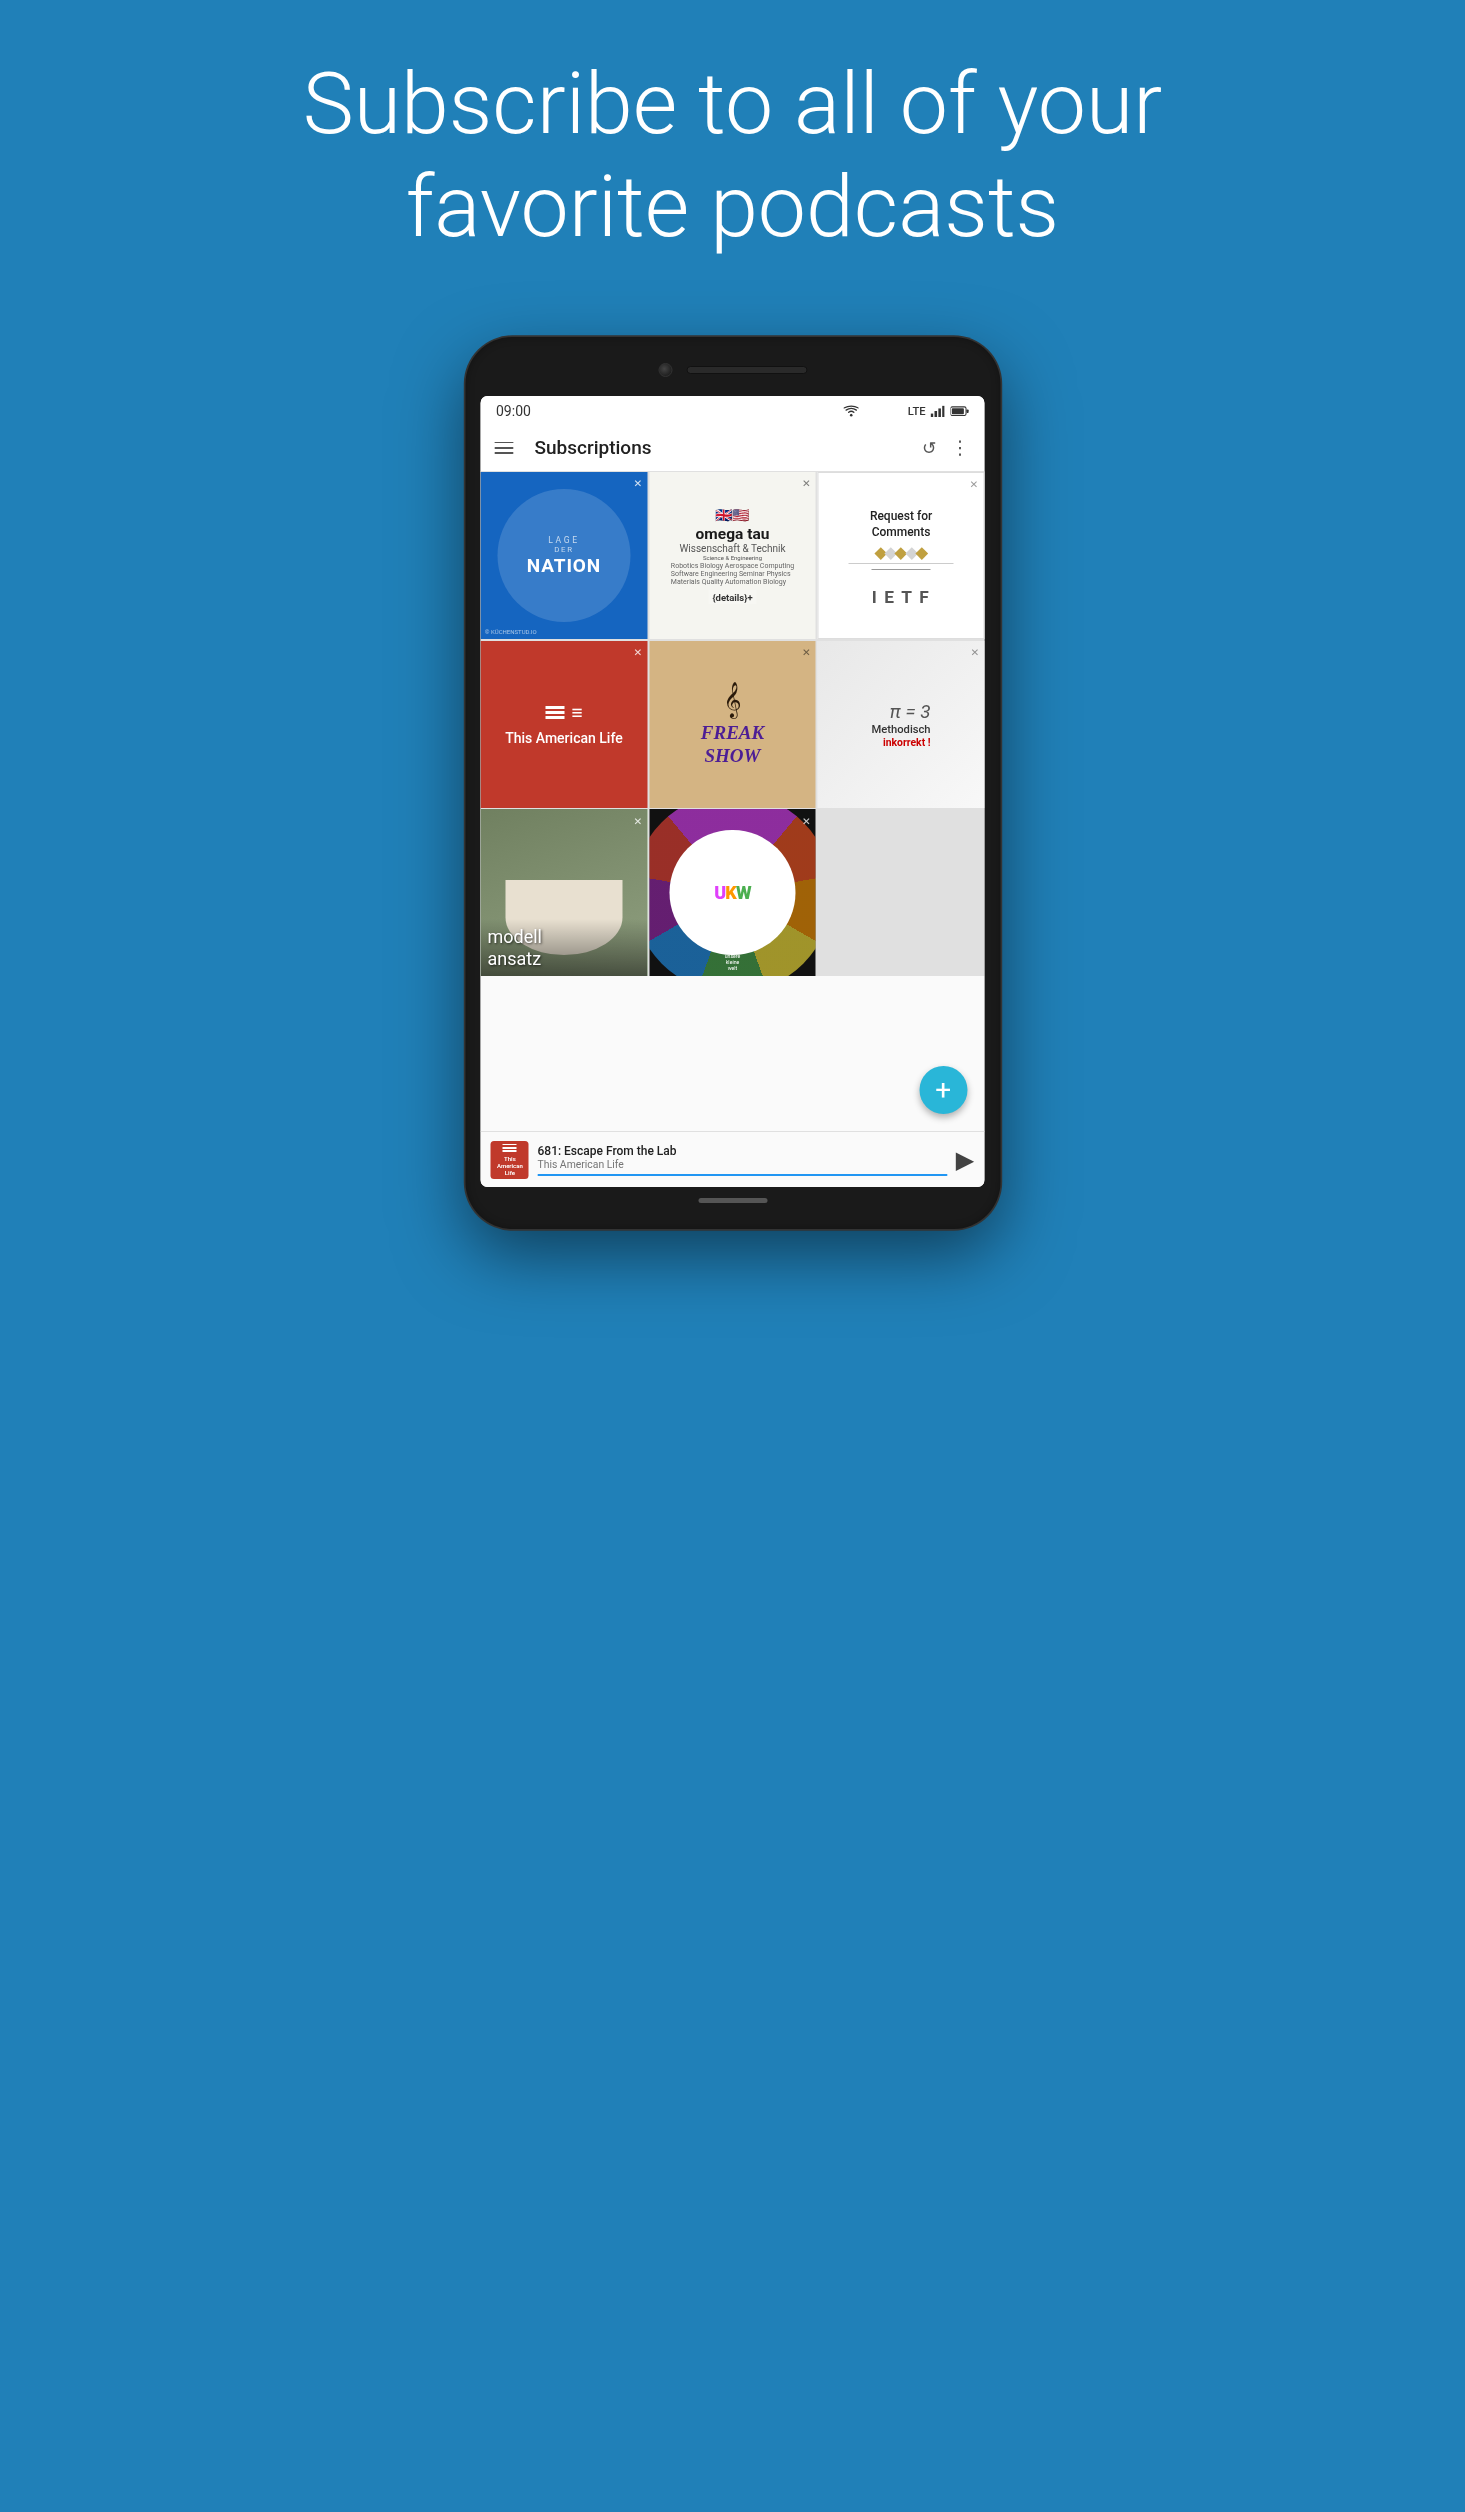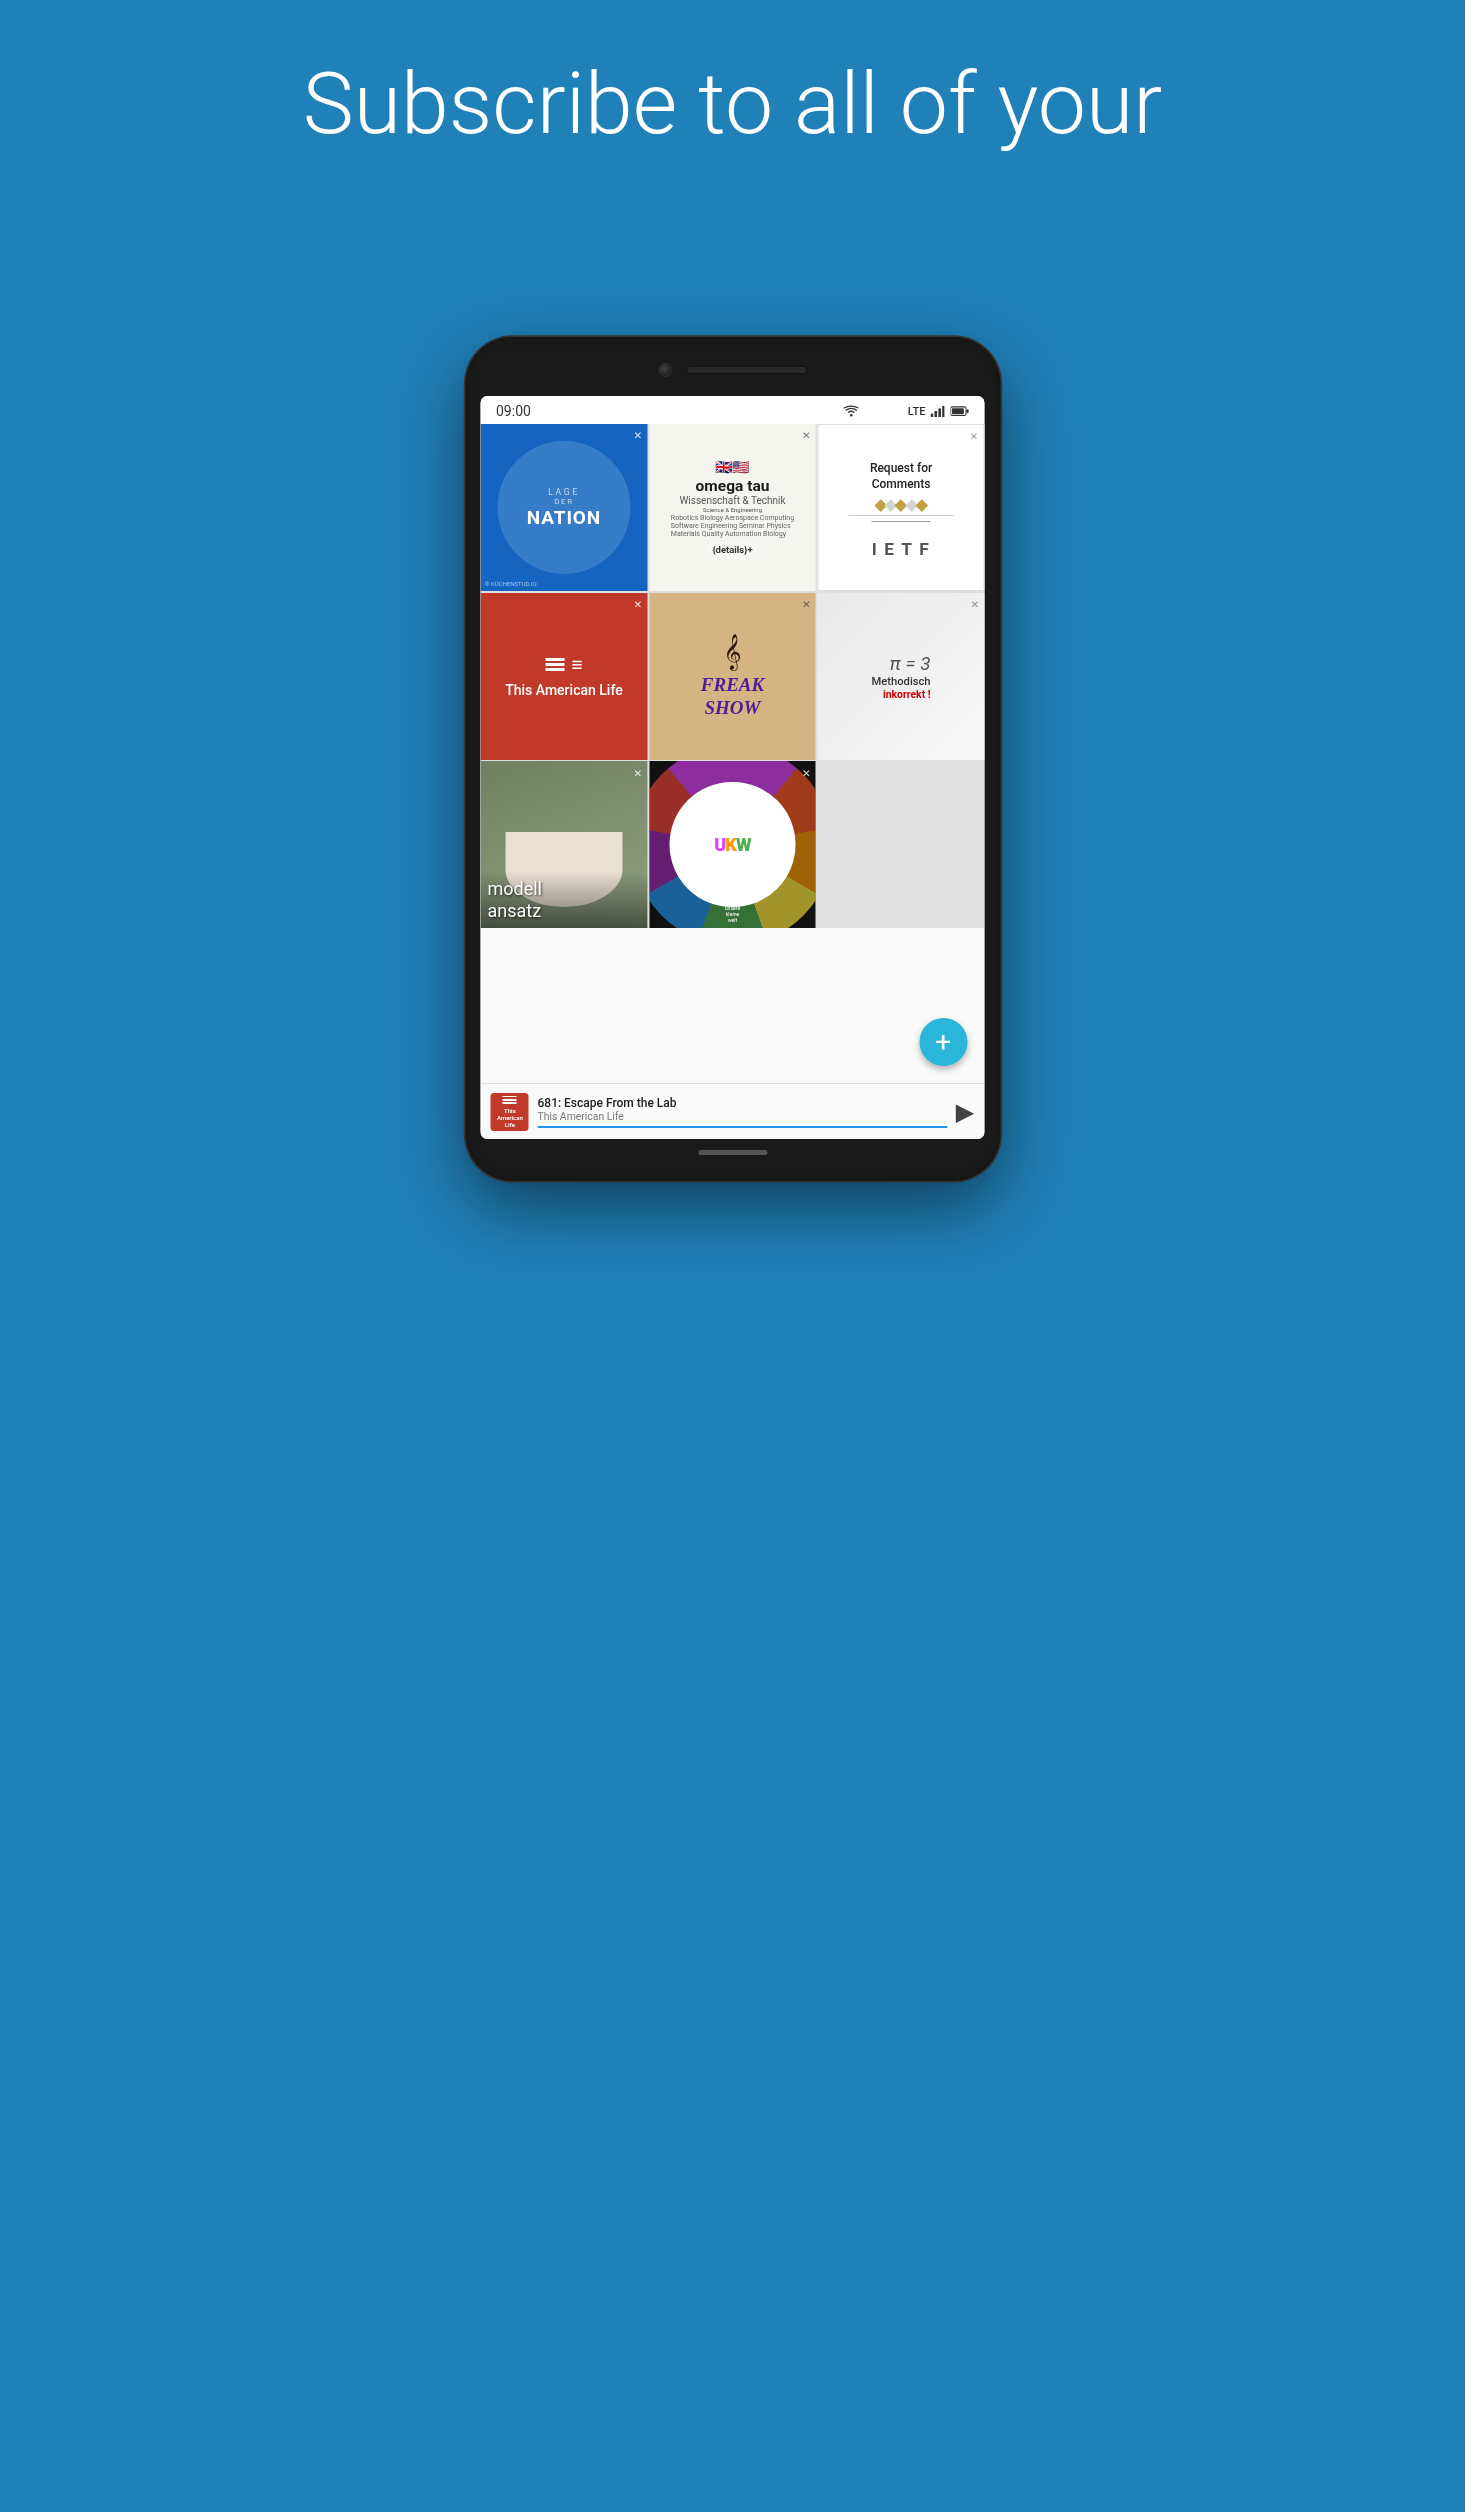--- a/index.html
+++ b/index.html
@@ -580,20 +580,21 @@
       color: #555;
       cursor: pointer;
     }
   </style>
 </head>
 <body>
 
 <div>
   <div class="hero-text">
     <span>Subscribe to all of your</span><br>
+    <span>favorite podcasts</span>
   </div>
 </div>
 
 <div class="phone-wrapper">
   <div class="phone-shell">
 
     <div class="phone-top-bar">
       <div class="phone-camera"></div>
       <div class="phone-speaker"></div>
     </div>
@@ -618,20 +619,30 @@
           </svg>
 
           <svg width="19" height="10.4" viewBox="0 0 22 12">
             <rect x="0" y="1" width="18" height="10" rx="2" ry="2" stroke="#333" stroke-width="1.2" fill="none"></rect>
             <rect x="18.5" y="4" width="2.5" height="4" rx="1" fill="#333"></rect>
             <rect x="1.5" y="2.5" width="14" height="7" rx="1" fill="#333"></rect>
           </svg>
         </div>
       </div>
 
+      <div class="app-toolbar">
+        <div class="hamburger">
+          <div class="ham-line"></div>
+          <div class="ham-line"></div>
+          <div class="ham-line"></div>
+        </div>
+        <span class="toolbar-title">Subscriptions</span>
+        <span class="refresh-icon">↺</span>
+        <span class="three-dots">⋮</span>
+      </div>
 
       <div class="podcast-grid">
 
         <div class="podcast-thumb thumb-lage">
           <div class="lage-inner">
             <span class="lage-der">LAGE</span>
             <span style="font-size:7.8px;opacity:0.7;letter-spacing:1.7px;">DER</span>
             <span class="lage-nation">NATION</span>
           </div>
           <span class="lage-footer">© KÜCHENSTUD.IO</span>

